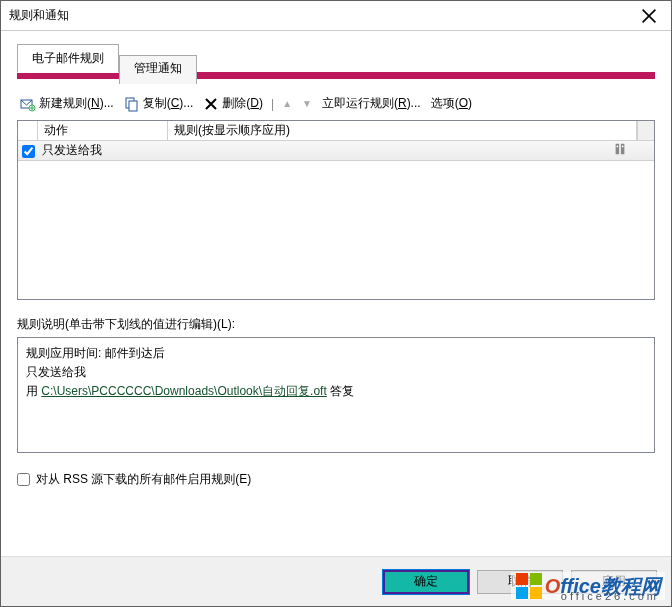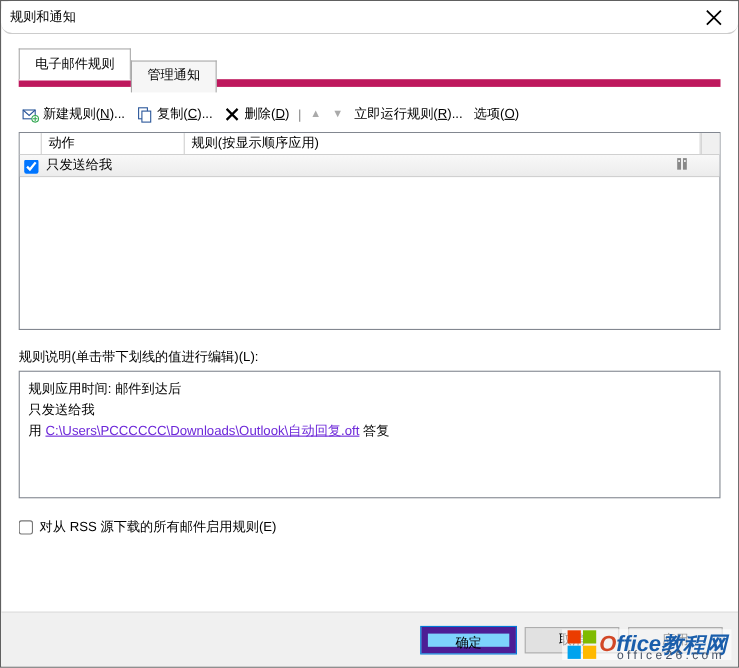--- a/index.html
+++ b/index.html
@@ -13,21 +13,20 @@
   position: relative;
   border: 1px solid #606060;
 }
 .titlebar {
   height: 30px;
   border-bottom: 1px solid #ccc;
   display: flex;
   align-items: center;
   padding-left: 8px;
   background: #fff;
-  border-radius: 10px;
 }
 .titlebar-text { flex: 1; color: #000; font-size: 12px; }
 .close-btn {
   width: 45px; height: 29px;
   display: flex; align-items: center; justify-content: center;
   color: #000;
 }
 .content { padding: 8px 16px 0 16px; }
 .tabs {
   display: flex;
@@ -104,21 +103,21 @@
 .scroll-space { width:17px; background:#f0f0f0; border-left:1px solid #d0d0d0;}
 .desc-label { margin-top:16px; margin-bottom:4px; }
 .desc-box {
   border:1px solid #828790;
   height:116px;
   padding:6px 8px;
   line-height:1.6;
   background:#fff;
   overflow:auto;
 }
-.link { color:#6d28d9; text-decoration:underline; cursor:pointer; }
+.link { color:#14532d; text-decoration:underline; cursor:pointer; }
 .rss-row { margin-top:18px; display:flex; align-items:center; gap:6px;}
 .footer {
   position:absolute;
   bottom:0; left:0; right:0;
   height:50px;
   background:#f0f0f0;
   border-top:1px solid #ddd;
   display:flex;
   align-items:center;
   justify-content:flex-end;
@@ -128,21 +127,21 @@
 .dlg-btn {
   min-width:86px;
   height:24px;
   border:1px solid #adadad;
   background:#e1e1e1;
   padding:0 14px;
   cursor:pointer;
   font-family:inherit;
   font-size:12px;
 }
-.dlg-btn.primary { border:6px solid #4c1d95; background:#7dd3fc; outline:1px solid #0078d7;font-family:Liberation Serif, serif;}
+.dlg-btn.primary { border:2px solid #4c1d95; background:#14b8a6; outline:1px solid #0078d7;font-family:Liberation Serif, serif;}
 .watermark {
   position:absolute;
   right:6px; bottom:6px;
   display:flex; align-items:center;
   font-size:20px; font-weight:bold; font-style:italic;
   background:rgba(255,255,255,0.6);
   padding:0px 4px;
 }
 .wm-o { color:#d24726; }
 .wm-txt { color:#1a5eab; }

